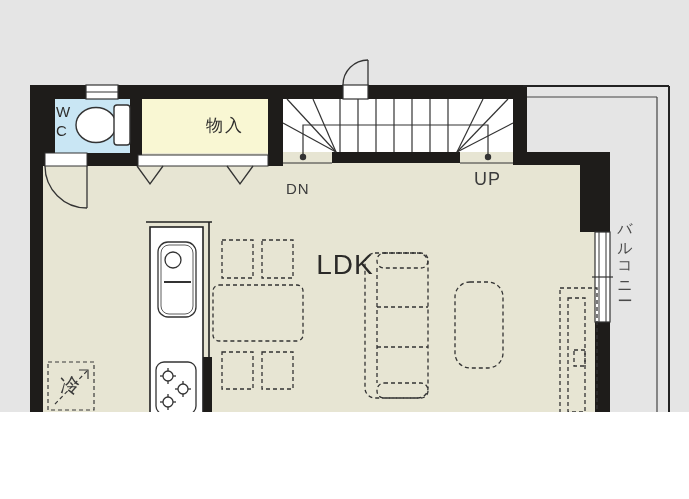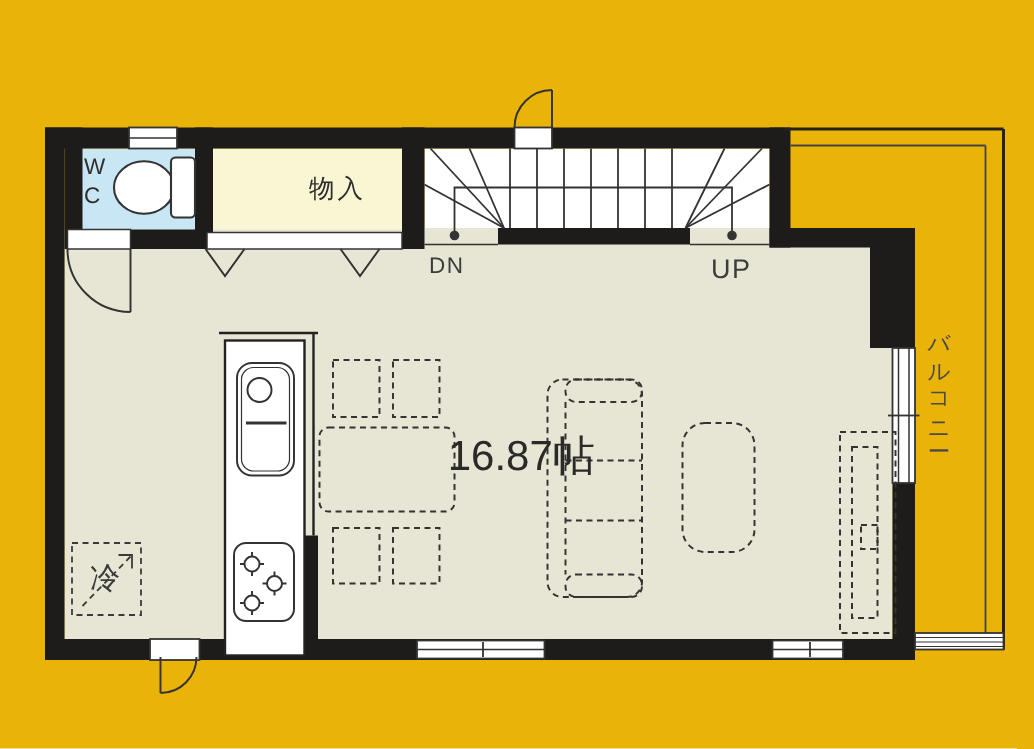--- a/index.html
+++ b/index.html
@@ -1,27 +1,27 @@
 <!DOCTYPE html>
 <html><head>
 <meta charset="utf-8">
 <style>
   html,body{margin:0;padding:0;background:#ffffff;}
   #plan-wrap{
-    position:relative;width:689px;height:499px;background:#eab308;
+    position:relative;width:689px;height:412px;background:#e5e5e5;
     font-family:"Liberation Sans", sans-serif;color:#333;overflow:hidden;
   }
   #plan-svg{position:absolute;left:0;top:0;}
   .lbl{position:absolute;z-index:5;color:#2f2e2c;white-space:nowrap;}
   .lbl-wc{left:56px;top:103px;width:18px;font-size:15px;line-height:1.25;
     word-break:break-all;white-space:normal;letter-spacing:0;}
   .lbl-storage{left:142px;top:114px;width:126px;text-align:center;font-size:17px;letter-spacing:2px;padding-left:20px;}
   .lbl-ldk{left:250px;top:249px;width:190px;text-align:center;font-size:28px;letter-spacing:1px;color:#2b2a28;}
   .lbl-size{left:250px;top:285px;width:195px;text-align:center;font-size:28px;color:#2b2a28;}
-  .lbl-dn{left:286px;top:169px;font-size:15px;color:#3c3c3c;letter-spacing:1px;}
+  .lbl-dn{left:286px;top:180px;font-size:15px;color:#3c3c3c;letter-spacing:1px;}
   .lbl-up{left:474px;top:169px;font-size:18px;color:#3c3c3c;letter-spacing:1px;}
   .lbl-balcony{left:615px;top:212px;font-size:15px;color:#4a4a4a;
     writing-mode:vertical-rl;text-orientation:mixed;letter-spacing:3px;height:130px;}
   .lbl-fridge{left:60px;top:372px;font-size:20px;color:#3a3a3a;}
   .lbl-unit{left:538px;top:445px;width:126px;text-align:right;font-size:20px;color:#262524;}
 </style>
 </head>
 <body>
 
 <div id="plan-wrap">
@@ -196,18 +196,18 @@
       <rect x="610" y="422" width="59" height="11" fill="#fff" stroke="#333" stroke-width="1.2"></rect>
       <line x1="610" y1="425" x2="669" y2="425" stroke="#333" stroke-width="0.8"></line>
       <line x1="610" y1="428" x2="669" y2="428" stroke="#333" stroke-width="0.8"></line>
       <line x1="610" y1="431" x2="669" y2="431" stroke="#333" stroke-width="0.8"></line>
     </g>
   </g>
 </svg>
 
   <div class="lbl lbl-wc">WC</div>
   <div class="lbl lbl-storage">物入</div>
-  <div class="lbl lbl-size">16.87帖</div>
+  <div class="lbl lbl-ldk">LDK</div>
   <div class="lbl lbl-dn">DN</div>
   <div class="lbl lbl-up">UP</div>
   <div class="lbl lbl-balcony">バルコニー</div>
   <div class="lbl lbl-fridge">冷</div>
 </div>
 
 </body></html>

